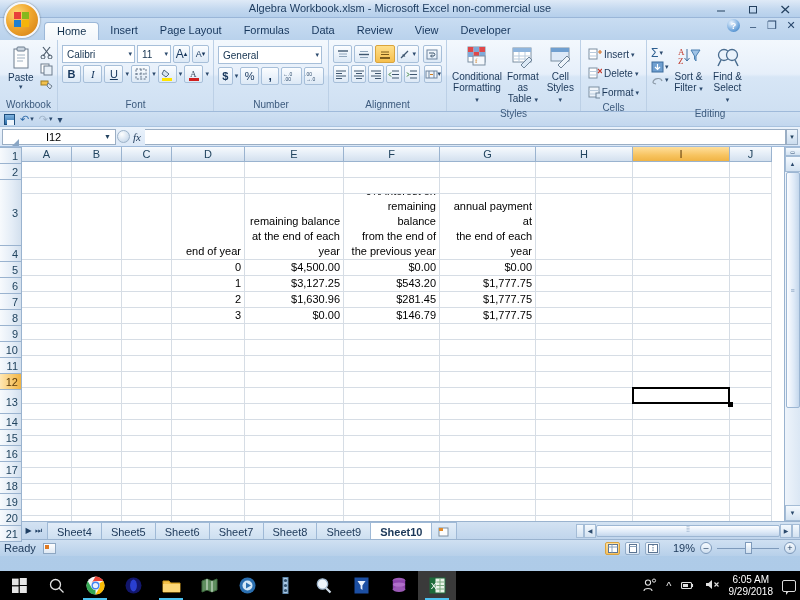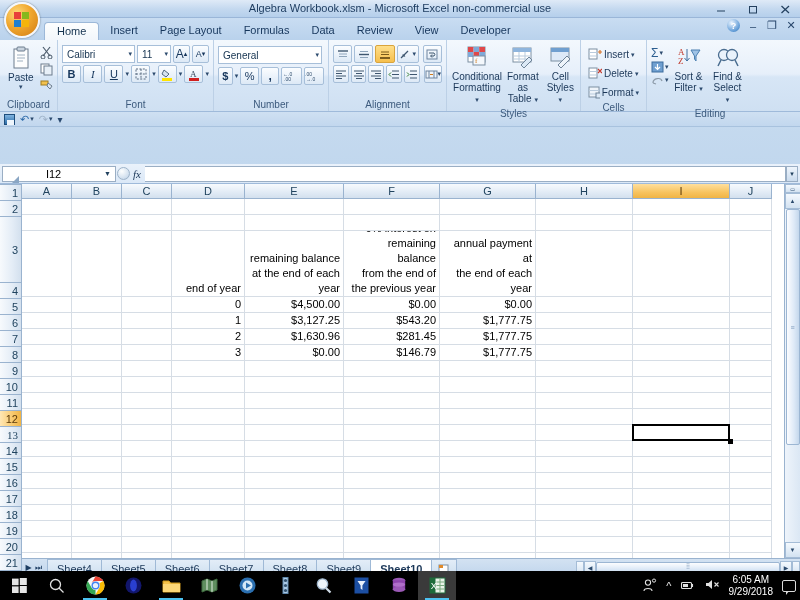--- a/index.html
+++ b/index.html
@@ -93,21 +93,21 @@
   
   .qat { height:15px; background:linear-gradient(180deg,#cfe0f2,#c2d7ee);
          display:flex; align-items:center; gap:5px; padding-left:4px; border-bottom:1px solid #a8c2de;}
   .qi { font-size:10px; color:#2a4a70; display:flex; align-items:center; gap:1px;}
   .qsave { width:11px; height:11px; background:linear-gradient(180deg,#7fb3e0,#2c6da8); border:1px solid #1d4d7c;
            position:relative; }
   .qsave::after{content:""; position:absolute; left:2px; top:5px; width:7px; height:5px; background:#eef5fc;}
 
   
   .fbar { height:20px; display:flex; align-items:center;
-    background:linear-gradient(180deg,#eaf2fb,#dbe8f7); border-bottom:1px solid #9fbada; padding:0 2px;margin-top:37px; }
+    background:linear-gradient(180deg,#eaf2fb,#dbe8f7); border-bottom:1px solid #9fbada; padding:0 2px; }
   .namebox { width:114px; height:16px; background:#fff; border:1px solid #9aaec4;
      display:flex; align-items:center; justify-content:space-between; padding:0 2px 0 0; }
   .namebox .nv { flex:1; text-align:center; font-size:11px; color:#000; }
   .nb-arrow { font-size:7px; color:#22425f; padding-right:2px; }
   .fxgrp { display:flex; align-items:center; gap:3px; padding:0 4px 0 1px; }
   .fxo { width:13px; height:13px; border-radius:50%;
     background:radial-gradient(circle at 35% 30%,#fdfefe,#cfdeee 70%,#9fb6cd); border:1px solid #9db3c9; }
   .fx { font-style:italic; font-family:"Liberation Serif", serif; font-size:11px; color:#1b3758; }
   .finput { flex:1; height:16px; background:#fff; border:1px solid #9aaec4; border-left:none; }
   .fb-drop { width:12px; height:16px; background:linear-gradient(180deg,#eef5fc,#cbdcee);
@@ -288,21 +288,21 @@
               </svg>
           </div>
           <div>
             <svg width="15" height="13">
                 <rect x="2" y="2" width="7" height="4" fill="#f2c14e" stroke="#a07c20"></rect>
                 <path d="M9 4 L13 7 L11 10 L8 7 Z" fill="#d9e6f2" stroke="#6d7d8e"></path>
               </svg>
           </div>
         </div>
       </div>
-      <div class="glabel">Clipboard</div>
+      <div class="glabel">Workbook</div>
     </div>
 
     <div class="rgroup" style="width:156px">
       <div style="display:flex;flex-direction:column;gap:2px;padding-top:2px;flex:1">
         <div style="display:flex;gap:2px;align-items:center">
           <div class="combo" style="width:73px">
             <span class="cv">Calibri</span>
             <span class="carat">▾</span>
           </div>
           <div class="combo" style="width:34px">
@@ -651,21 +651,21 @@
           <div class="rh" style="height: 66px;">3</div>
           <div class="rh" style="height: 16px;">4</div>
           <div class="rh" style="height: 16px;">5</div>
           <div class="rh" style="height: 16px;">6</div>
           <div class="rh" style="height: 16px;">7</div>
           <div class="rh" style="height: 16px;">8</div>
           <div class="rh" style="height: 16px;">9</div>
           <div class="rh" style="height: 16px;">10</div>
           <div class="rh" style="height: 16px;">11</div>
           <div class="rh sel" style="height: 16px;">12</div>
-          <div class="rh" style="height: 16px; font-family: Liberation Serif, serif;">13</div>
+          <div class="rh" style="height: 24px;">13</div>
           <div class="rh" style="height: 16px;">14</div>
           <div class="rh" style="height: 16px;">15</div>
           <div class="rh" style="height: 16px;">16</div>
           <div class="rh" style="height: 16px;">17</div>
           <div class="rh" style="height: 16px;">18</div>
           <div class="rh" style="height: 16px;">19</div>
           <div class="rh" style="height: 16px; text-align: center;">20</div>
           <div class="rh" style="height: 16px;">21</div>
         </div>
     </div>

